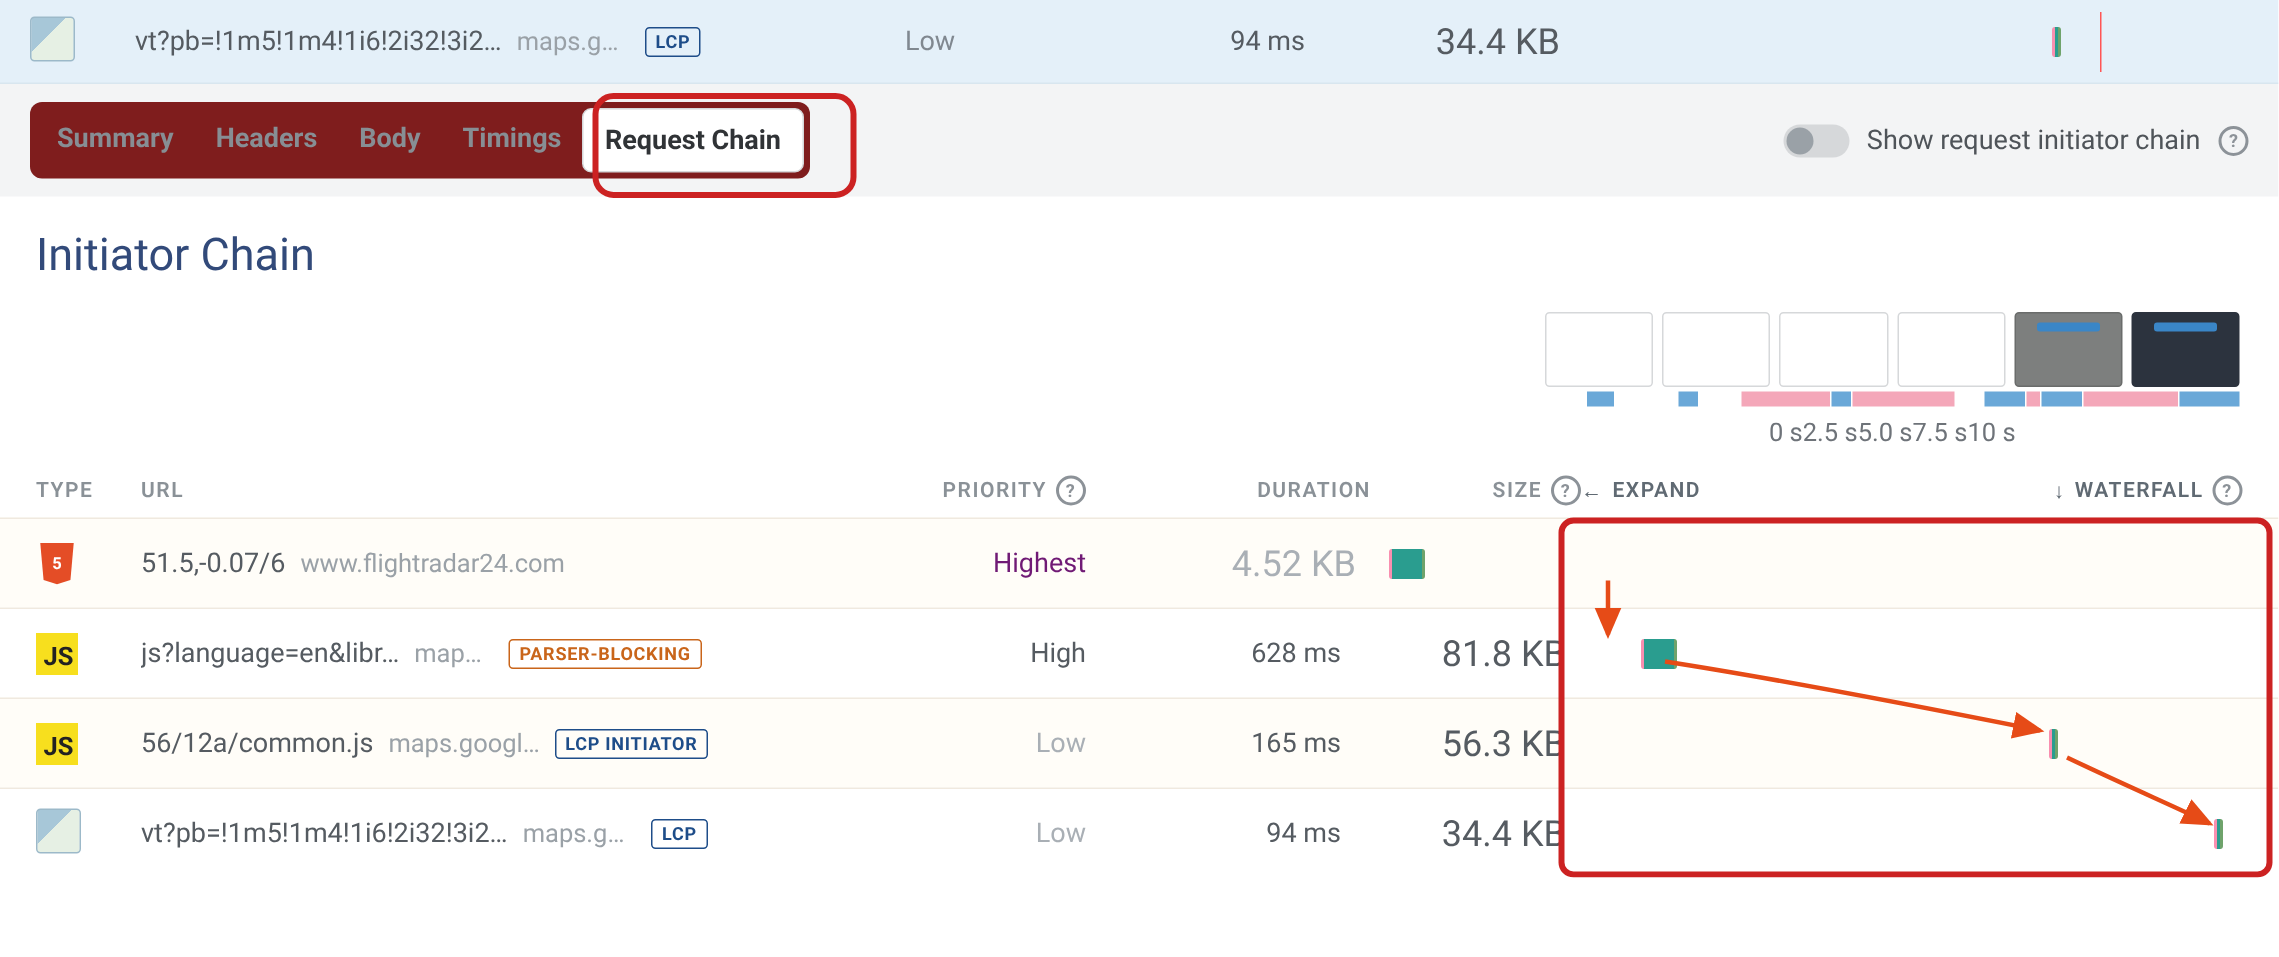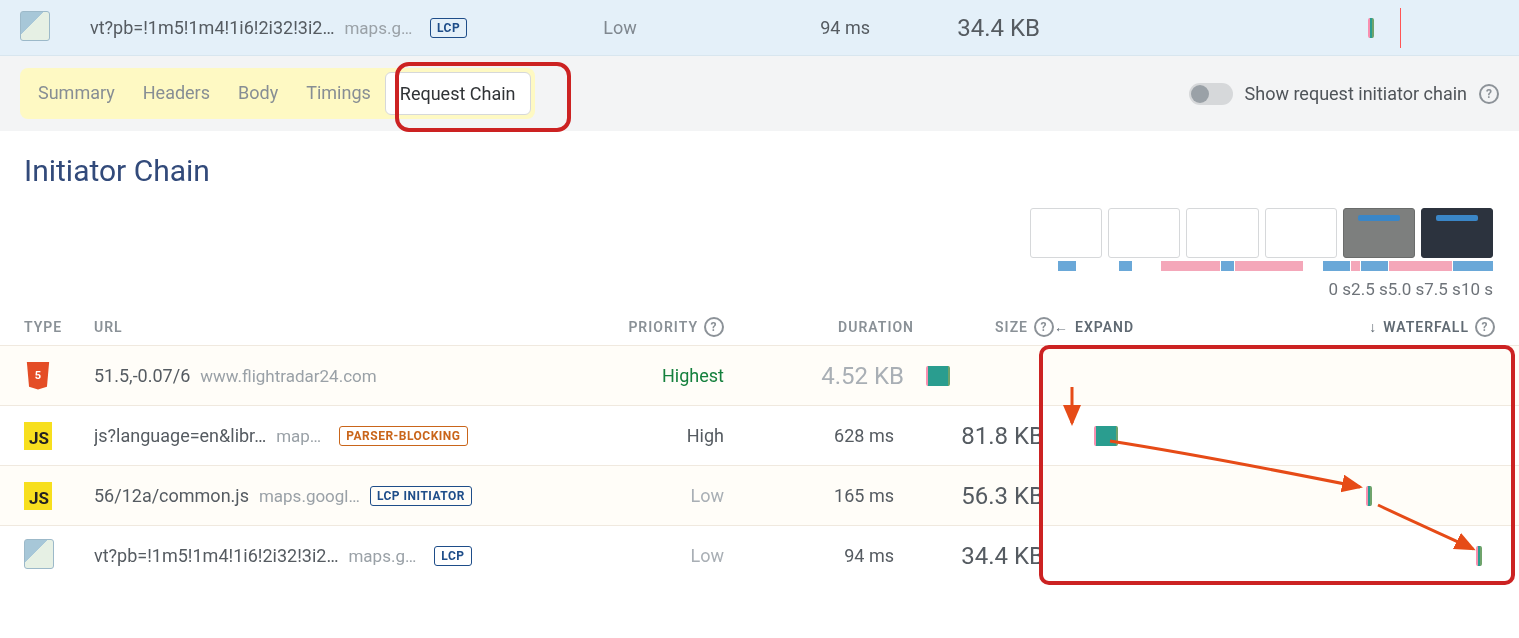--- a/index.html
+++ b/index.html
@@ -61,21 +61,21 @@
   }
   .wf-bar.wide { width: 24px; }
   .marker { position: absolute; top: 0; bottom: 0; width: 1px; background: #f55; }
 
   
   .tabs-wrap {
     display: flex; align-items: center; justify-content: space-between;
     background: #f3f4f5; padding: 12px 20px; position: relative;
   }
   .tabs {
-    display: flex; gap: 0; background: #fef9c3; border-radius: 8px; padding: 4px;
+    display: flex; gap: 0; background: #7f1d1d; border-radius: 8px; padding: 4px; font-weight: bold;
   }
   .tab {
     padding: 10px 14px; color: #878e94; font-size: 18px; border-radius: 6px; cursor: pointer;
   }
   .tab.active {
     background: #fff; color: #303336; border: 1px solid #d6d8da;
   }
   .tab-highlight {
     position: absolute; border: 4px solid #c22; border-radius: 14px;
     left: 395px; top: 6px; width: 176px; height: 70px; pointer-events: none;
@@ -105,21 +105,21 @@
     width: 74px; height: 50px; border: 1px solid #d6d8da; border-radius: 3px; background: #fff;
   }
   .thumb.dark1 { background: #7d7f7e; border-color: #6a6c6b; position: relative;}
   .thumb.dark2 { background: #2c333e; border-color: #2c333e; position: relative;}
   .thumb.dark1::after, .thumb.dark2::after {
     content:""; position:absolute; left: 14px; right: 14px; top: 6px; height: 6px; background:#3a86c7; border-radius:2px;
   }
   .bitbar { height: 10px; margin-top: 3px; display: flex; gap: 1px; }
   .bitbar span { display:block; height: 100%; }
   .axis {
-    display: flex; justify-content: flex-end; color: #6e7379; font-size: 17px; margin: 8px 0 10px;
+    display: flex; justify-content: center; color: #6e7379; font-size: 17px; margin: 8px 0 10px;
   }
 
   
   .table-head {
     display: grid;
     grid-template-columns: 70px 510px 120px 190px 140px 120px 1fr;
     padding: 8px 24px;
     color: #8a9197; font-size: 14px; letter-spacing: 1px; font-weight: 600;
   }
   .table-head .th { display: flex; align-items: center; gap: 6px; }
@@ -252,21 +252,21 @@
 </div>
 
 <div style="position:relative">
   <div id="rows">
       <div class="row">
         <div><span class="icon-html5">5</span></div>
         <div class="url-cell">
           <span class="url-text">51.5,-0.07/6</span>
           <span class="url-host">www.flightradar24.com</span>
         </div>
-        <div class="priority-cell" style="color: #15803d; text-align: right;">Highest</div>
+        <div class="priority-cell" style="color: #701a75; text-align: right;">Highest</div>
         <div class="size-cell muted">4.52 KB</div>
         <div class="wf-cell">
           <span class="wf-bar wide" style="left: 12px;"></span>
         </div>
       </div>
       <div class="row">
         <div><span class="icon-js">JS</span></div>
         <div class="url-cell">
           <span class="url-text">js?language=en&amp;libr…</span>
           <span class="url-host">map…</span>

